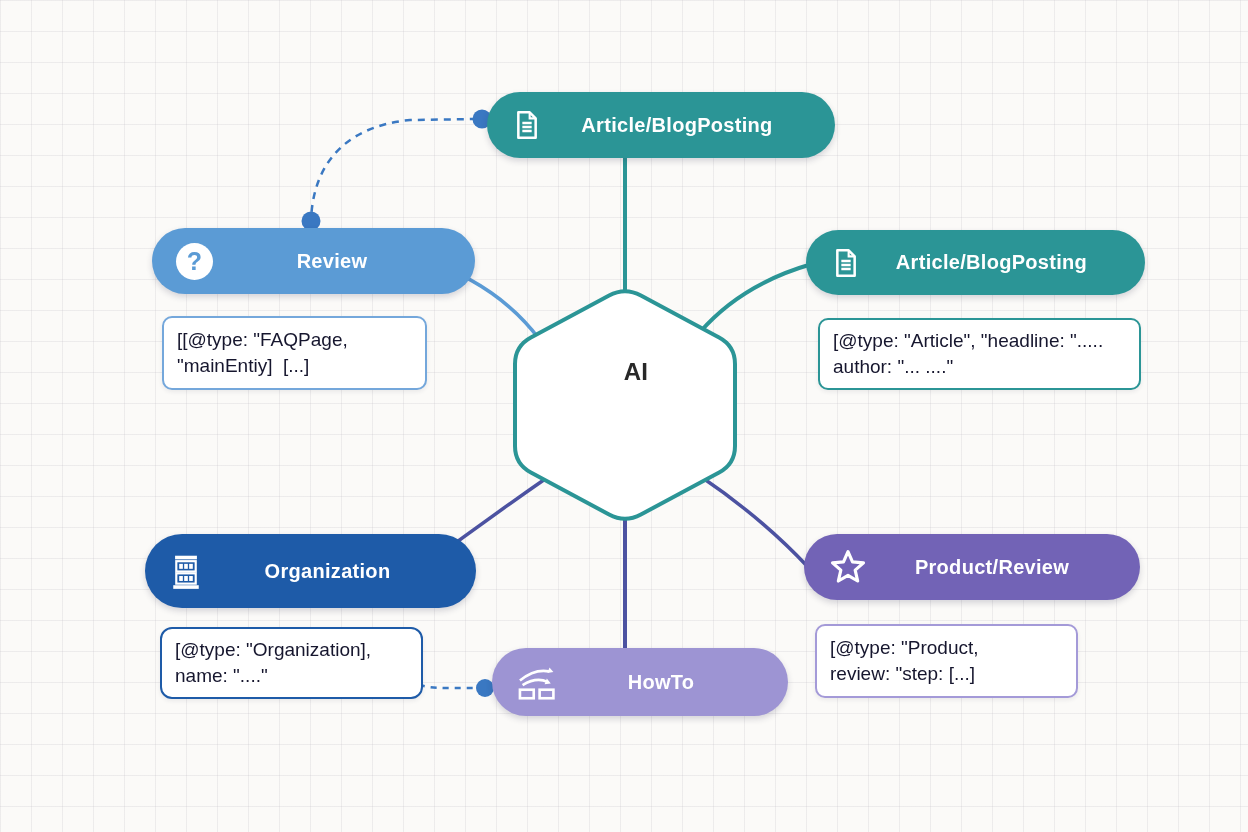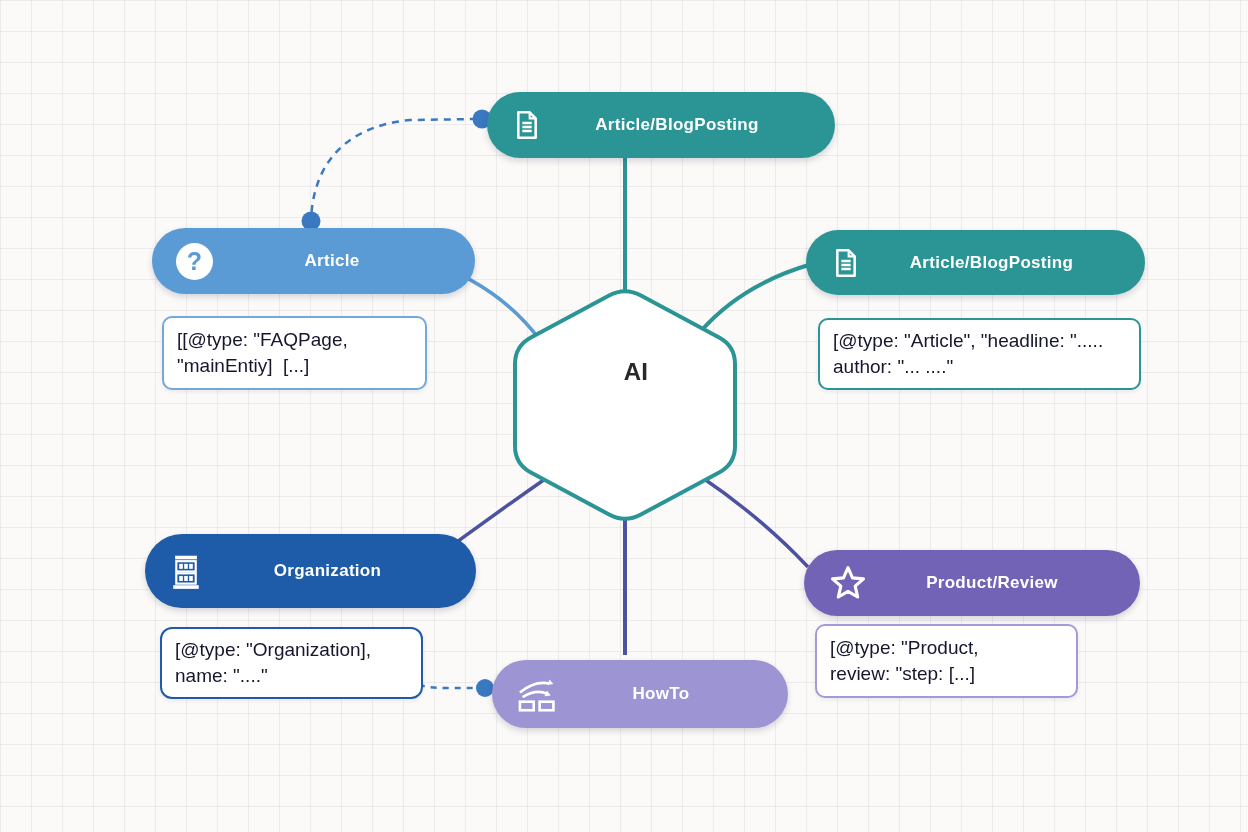--- a/index.html
+++ b/index.html
@@ -19,21 +19,21 @@
   .pill{
     position:absolute;
     display:flex;align-items:center;
     border-radius:40px;
     padding:0 24px;
     box-shadow:0 3px 6px rgba(40,40,70,0.18);
     color:#ffffff;
   }
   .pill .label{
     flex:1;text-align:center;
-    font-size:17px;font-weight:700;letter-spacing:0.3px;
+    font-size:20px;font-weight:700;letter-spacing:0.3px;
     white-space:nowrap;
   }
   .pill .icon{display:flex;align-items:center;justify-content:center;}
 
   .teal{background:#2b9596;}
   .faqblue{background:#5b9bd5;}
   .orgblue{background:#1e5ba8;}
   .prodpurple{background:#7263b6;}
   .howtopurple{background:#9d94d3;}
 
@@ -106,21 +106,21 @@
         <path d="M8.5 10.5 H15.5 M8.5 13.5 H15.5 M8.5 16.5 H15.5" stroke="#fff" stroke-width="1.7"></path>
       </svg>
     </span>
     <span class="label">Article/BlogPosting</span>
   </div>
 
   <div class="pill faqblue" style="left:152px;top:228px;width:275px;height:66px;">
     <span class="icon">
       <span class="qcircle">?</span>
     </span>
-    <span class="label">Article</span>
+    <span class="label">Review</span>
   </div>
 
   <div class="pill teal" style="left:806px;top:230px;width:291px;height:65px;">
     <span class="icon">
       <svg viewBox="0 0 24 24" width="32" height="32">
         <path d="M5.5 2.5 H14 L18.5 7 V21.5 H5.5 Z" fill="none" stroke="#fff" stroke-width="1.9" stroke-linejoin="round"></path>
         <path d="M14 2.5 V7 H18.5" fill="none" stroke="#fff" stroke-width="1.6"></path>
         <path d="M8.5 10.5 H15.5 M8.5 13.5 H15.5 M8.5 16.5 H15.5" stroke="#fff" stroke-width="1.7"></path>
       </svg>
     </span>
@@ -138,30 +138,30 @@
         <rect x="6" y="16.5" width="16" height="8.5" fill="none" stroke="#fff" stroke-width="1.8"></rect>
         <rect x="8.4" y="18.7" width="3" height="4.1" fill="#fff"></rect>
         <rect x="12.5" y="18.7" width="3" height="4.1" fill="#fff"></rect>
         <rect x="16.6" y="18.7" width="3" height="4.1" fill="#fff"></rect>
         <path d="M3.5 27.8 H24.5" stroke="#fff" stroke-width="3"></path>
       </svg>
     </span>
     <span class="label">Organization</span>
   </div>
 
-  <div class="pill prodpurple" style="left:804px;top:550px;width:288px;height:66px;">
+  <div class="pill prodpurple" style="left:804px;top:534px;width:288px;height:66px;">
     <span class="icon">
       <svg viewBox="0 0 24 24" width="40" height="40">
         <path d="M12 2.8 L14.7 8.9 L21.3 9.5 L16.3 13.9 L17.8 20.4 L12 17 L6.2 20.4 L7.7 13.9 L2.7 9.5 L9.3 8.9 Z" fill="none" stroke="#fff" stroke-width="1.9" stroke-linejoin="round"></path>
       </svg>
     </span>
     <span class="label">Product/Review</span>
   </div>
 
-  <div class="pill howtopurple" style="left:492px;top:648px;width:248px;height:68px;margin-top:12px;">
+  <div class="pill howtopurple" style="left:492px;top:648px;width:248px;height:68px;">
     <span class="icon">
       <svg viewBox="0 0 32 28" width="42" height="37">
         <rect x="3" y="19.5" width="10.5" height="6.5" fill="none" stroke="#fff" stroke-width="2"></rect>
         <rect x="18" y="19.5" width="10.5" height="6.5" fill="none" stroke="#fff" stroke-width="2"></rect>
         <path d="M3 12.5 Q 14 3.5 25 5.5" fill="none" stroke="#fff" stroke-width="2"></path>
         <path d="M25.5 2.5 L28.5 6 L24 6.8 Z" fill="#fff"></path>
         <path d="M5 16 Q 15.5 9.5 24 13.5" fill="none" stroke="#fff" stroke-width="2"></path>
         <path d="M23.5 11 L26.5 14.8 L21.8 15.3 Z" fill="#fff"></path>
       </svg>
     </span>

